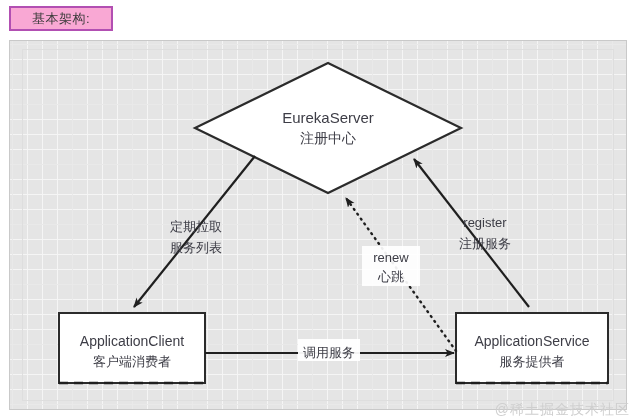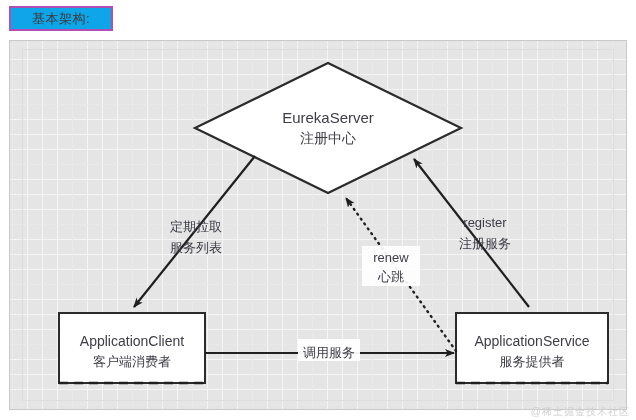--- a/index.html
+++ b/index.html
@@ -22,21 +22,21 @@
     background: #ffffff;
   }
   
   .title-chip {
     position: absolute;
     left: 9px;
     top: 6px;
     width: 104px;
     height: 25px;
     border: 2px solid #b24fb2;
-    background: #0ea5e9;
+    background: #f9a8d4;
     box-sizing: border-box;
     display: flex;
     align-items: center;
     justify-content: center;
   }
   .title-chip span {
     font-size: 13px;
     color: #3b3b3b;
     letter-spacing: 0.5px;
     line-height: 1;
@@ -90,21 +90,21 @@
     fill: #3d3d46;
   }
   .edge-text {
     font-family: "Liberation Sans", "DejaVu Sans", sans-serif;
     fill: #3d3d46;
   }
   .watermark {
     position: absolute;
     right: 6px;
     bottom: 1px;
-    font-size: 10px;
+    font-size: 14px;
     color: #cfcfcf;
     letter-spacing: 1px;
     white-space: nowrap;
   }
 </style>
 </head>
 <body>
 
 <div id="root">
 

